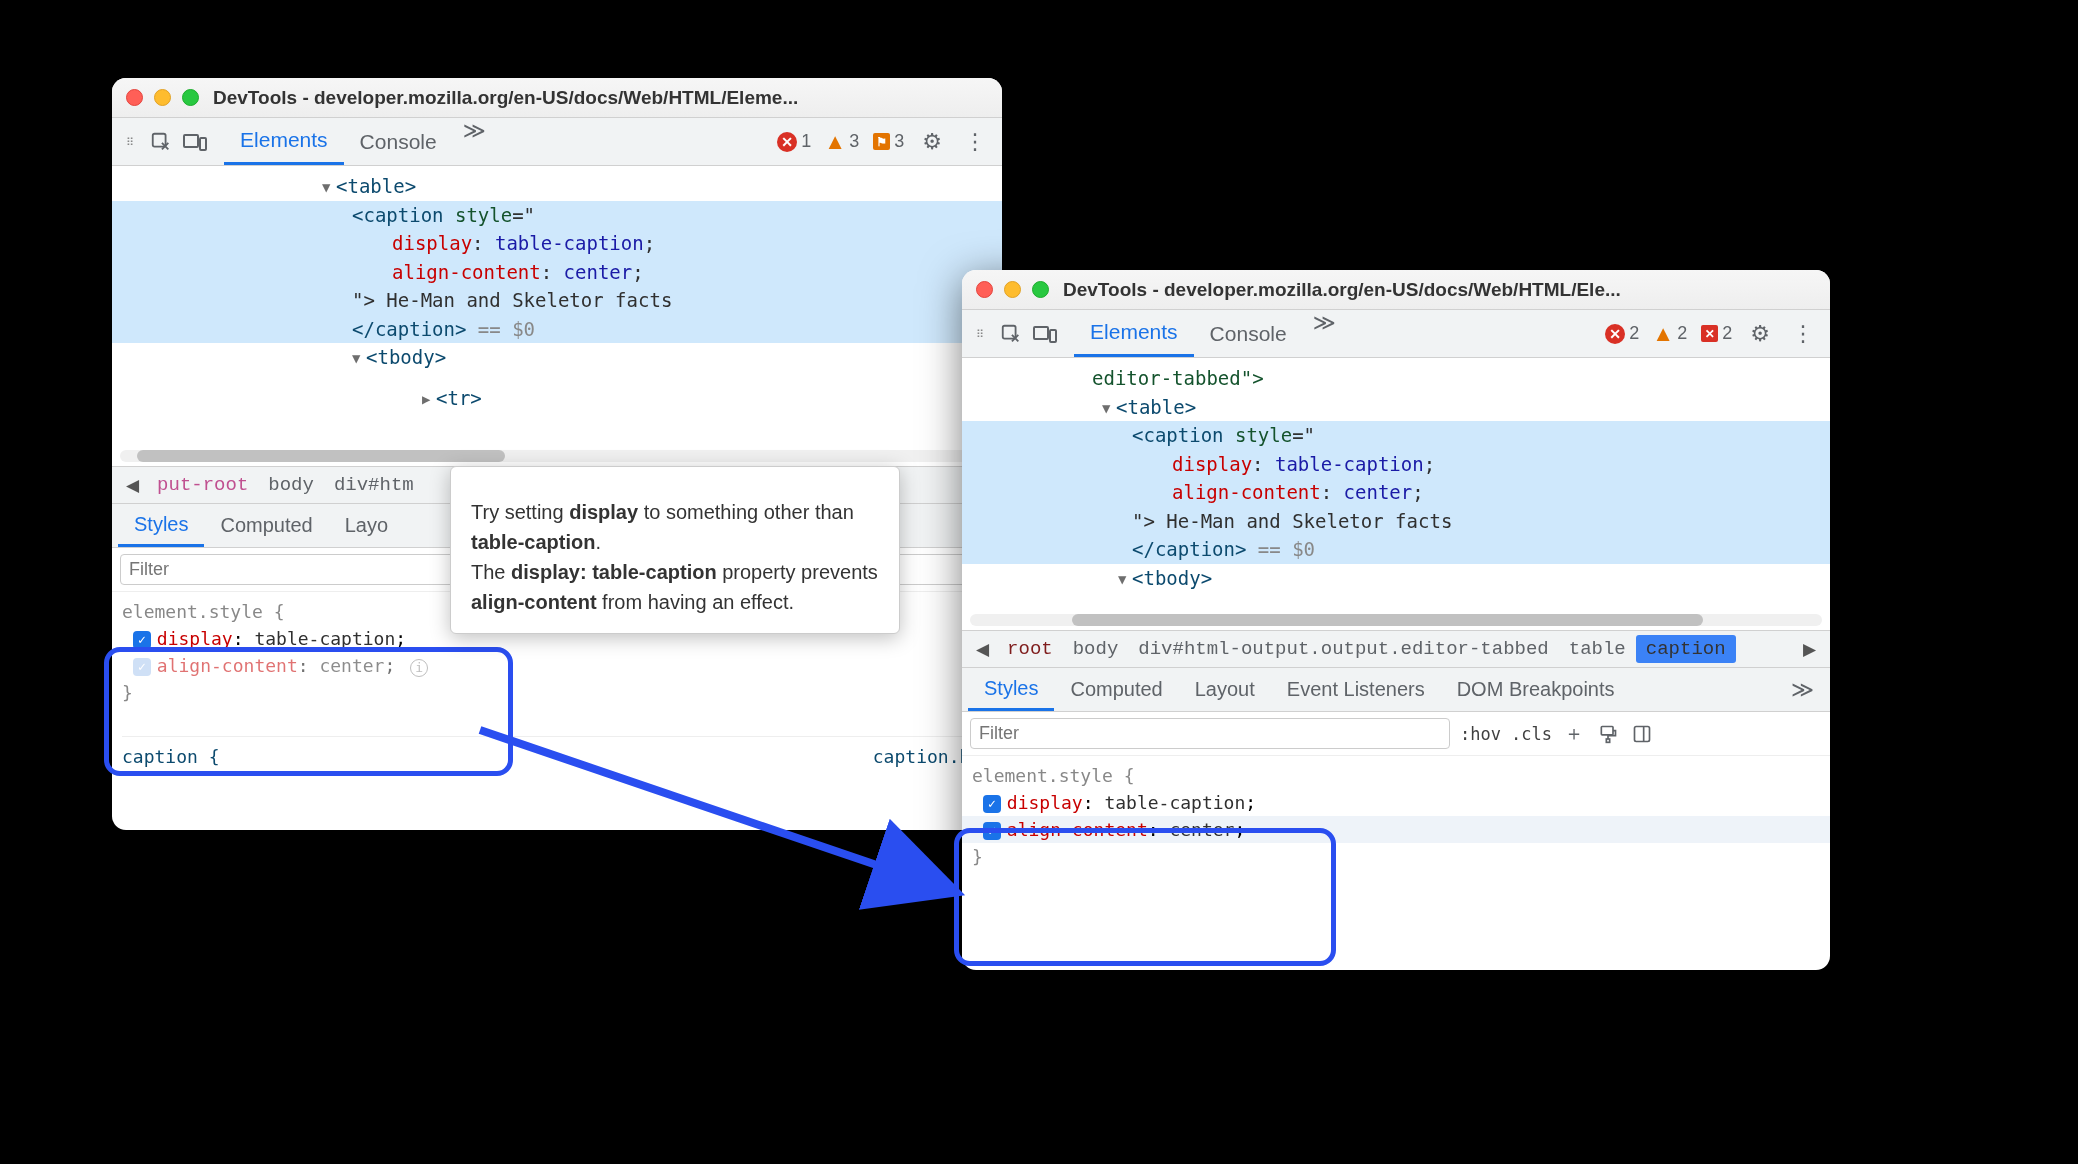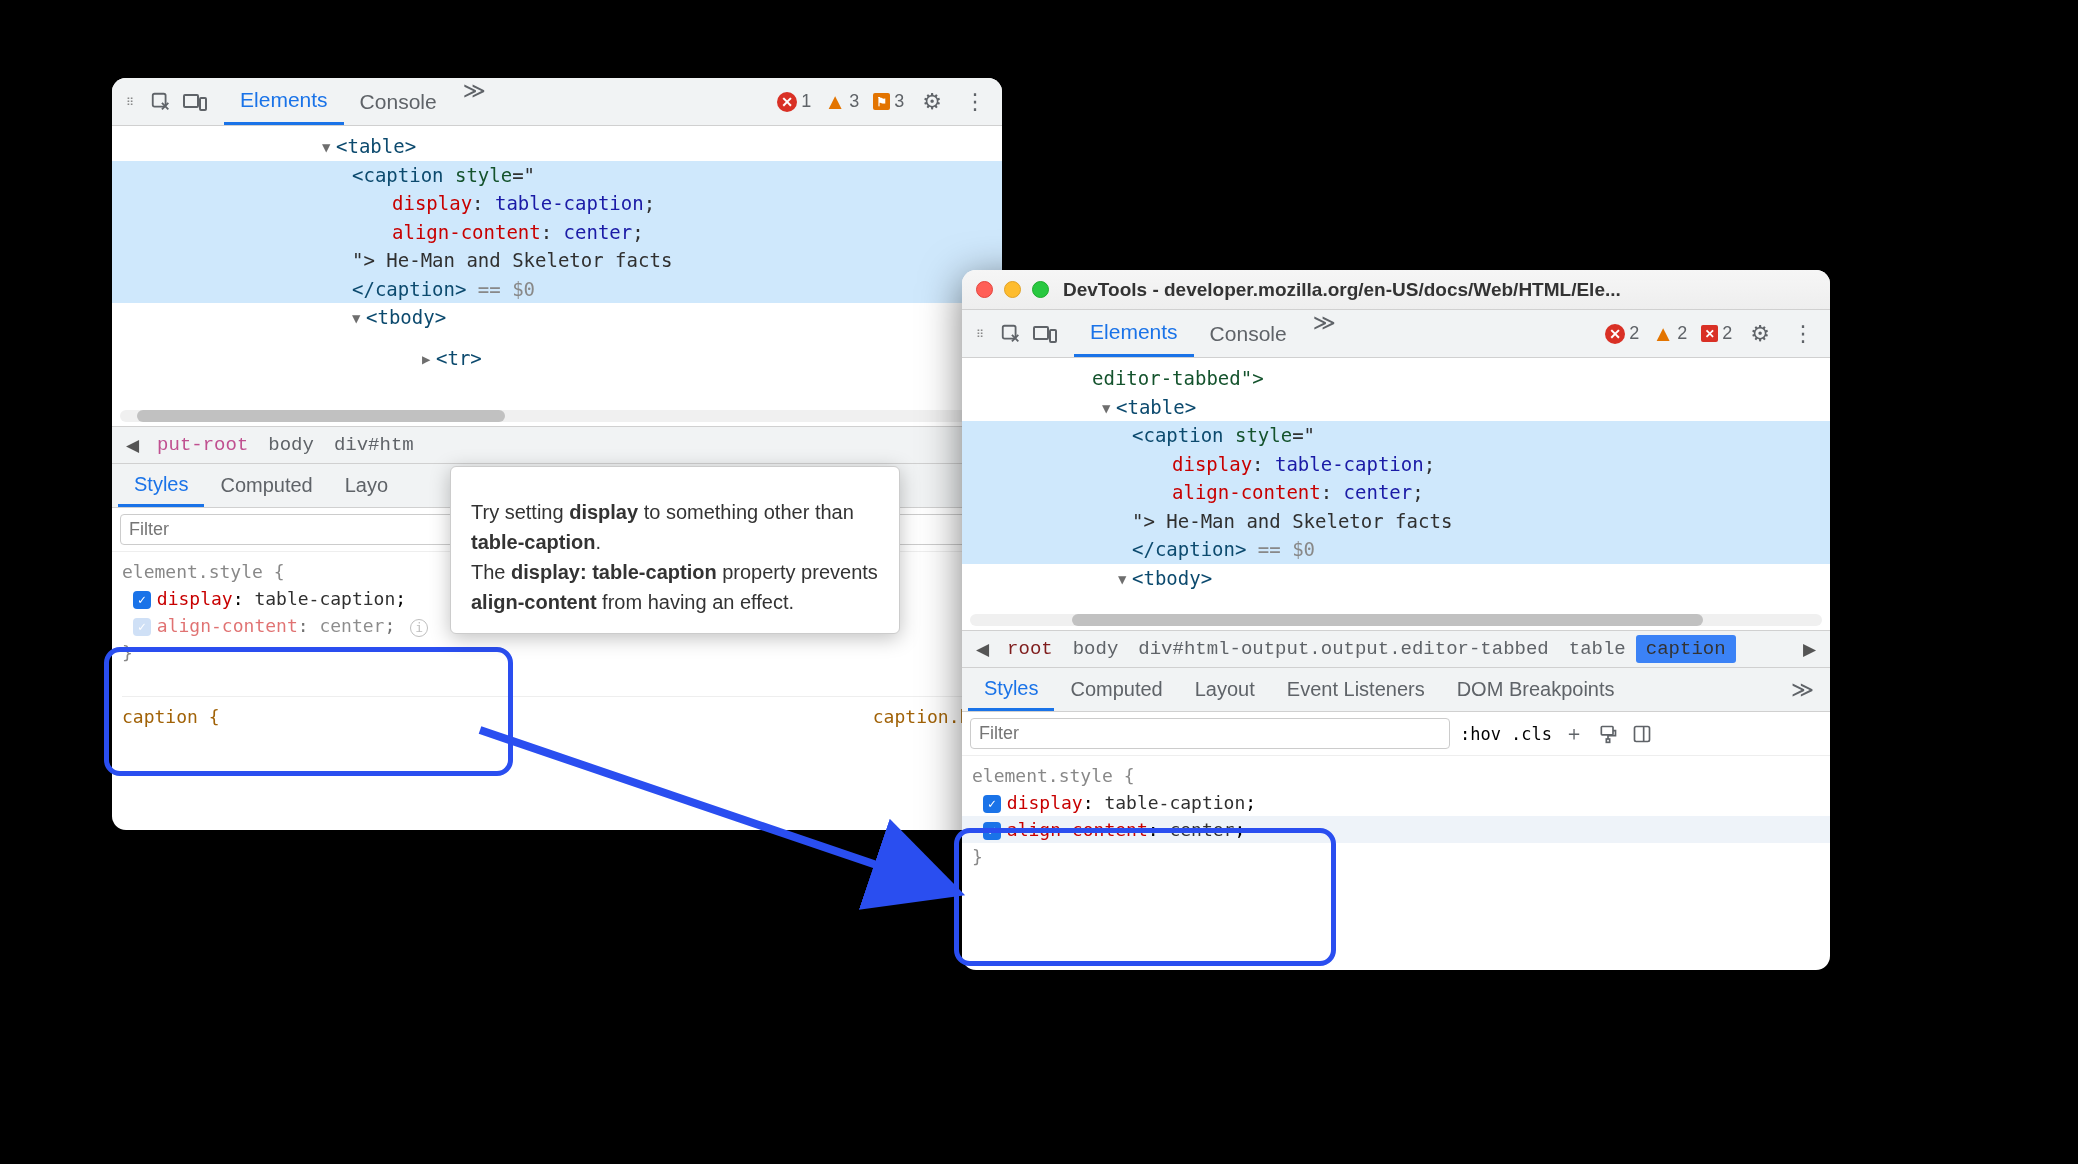--- a/index.html
+++ b/index.html
@@ -115,21 +115,21 @@
 
   .filterbar {
     display:flex; align-items:center; padding: 6px 8px; gap:10px;
     border-bottom: 1px solid #eee;
     font-size: 18px;
   }
   .filterbar input {
     flex:1; border:1px solid #ccc; border-radius:4px; padding: 4px 8px; font-size:18px;
     color:#777;
   }
-  .filterbar .opt { color:#000000; cursor:pointer; font-family: Menlo, monospace; font-size:17px;text-align:center;}
+  .filterbar .opt { color:#404040; cursor:pointer; font-family: Menlo, monospace; font-size:17px;text-align:center;}
   .filterbar .iconbtn { width:24px; height:24px; display:flex; align-items:center; justify-content:center; cursor:pointer; color:#5f6368; font-size:20px;}
 
   .styles {
     font-family: Menlo, Monaco, Consolas, monospace;
     font-size: 18px;
     line-height: 1.5;
     padding: 6px 10px;
   }
   .styles .selector { color:#888; }
   .checkbox { width:18px; height:18px; border-radius:4px; display:inline-flex; align-items:center; justify-content:center; vertical-align:middle; margin-right:6px; font-size:13px; font-weight:bold; color:#fff;}
@@ -170,20 +170,28 @@
   .w2 .indent0a { padding-left: 130px;}
   .w2 .indent1a { padding-left: 140px;}
   .w2 .indent2a { padding-left: 170px;}
   .w2 .indent3a { padding-left: 210px;}
   .styles .row-hl { background:#eef3f9; display:block; margin:0 -10px; padding:0 10px;}
 </style>
 </head>
 <body>
 
 <div class="window" style="left:112px; top:78px; width:890px; height:752px;">
+  <div class="titlebar">
+    <div class="traffic">
+      <div class="dot red"></div>
+      <div class="dot yellow"></div>
+      <div class="dot green"></div>
+    </div>
+    <div class="title">DevTools - developer.mozilla.org/en-US/docs/Web/HTML/Eleme...</div>
+  </div>
 
   <div class="toolbar">
     <div class="topdots">⠿</div>
     <div class="inspect-icon">
       <svg width="22" height="22" viewBox="0 0 24 24" fill="none" stroke="#5f6368" stroke-width="2">
           <rect x="3" y="3" width="14" height="14" rx="2"></rect>
           <path d="M13 13l7 7M13 20l7-7"></path>
         </svg>
     </div>
     <div class="device-icon">
@@ -246,21 +254,21 @@
   <div class="filterbar">
     <input placeholder="Filter" style="">
   </div>
 
   <div class="styles">
     <div class="selector">element.style {</div>
     <div>&nbsp;<span class="checkbox on">✓</span><span class="css-prop">display</span><span>: </span><span class="txt">table-caption</span><span>;</span></div>
     <div class="prop-dim">&nbsp;<span class="checkbox dim">✓</span><span class="css-prop">align-content</span><span>: </span><span class="txt">center</span><span>; </span><span class="info-icon">i</span></div>
     <div class="selector">}</div>
     <div style="height:30px;"></div>
-    <div style="color:#a16207; display:flex; justify-content:space-between; overflow:hidden; border-top:1px solid #eee; padding-top:6px;">
+    <div style="color:#0c4a6e; display:flex; justify-content:space-between; overflow:hidden; border-top:1px solid #eee; padding-top:6px;">
         <span>caption {</span>
         <span>caption.htm</span>
       </div>
   </div>
 </div>
 
 <div class="tooltip" style="left:450px; top:466px; width:450px;">
   <p style="margin-top:14px;"><span>Try setting </span><b>display</b><span> to something other than </span><b>table-caption</b><span>.</span></p>
   <p><span>The </span><b>display: table-caption</b><span> property prevents </span><b>align-content</b><span> from having an effect.</span></p>
 </div>

